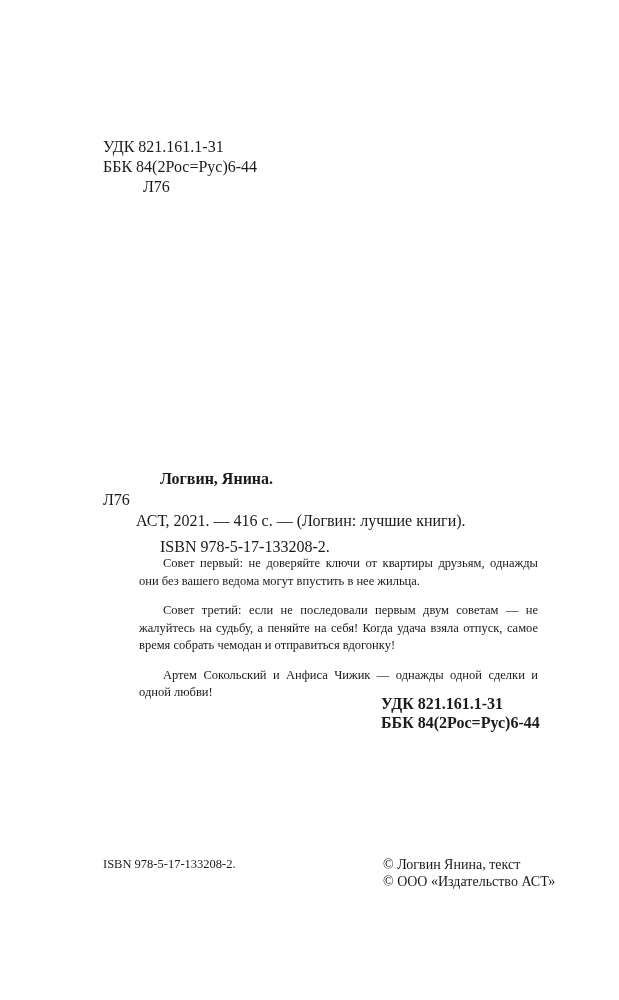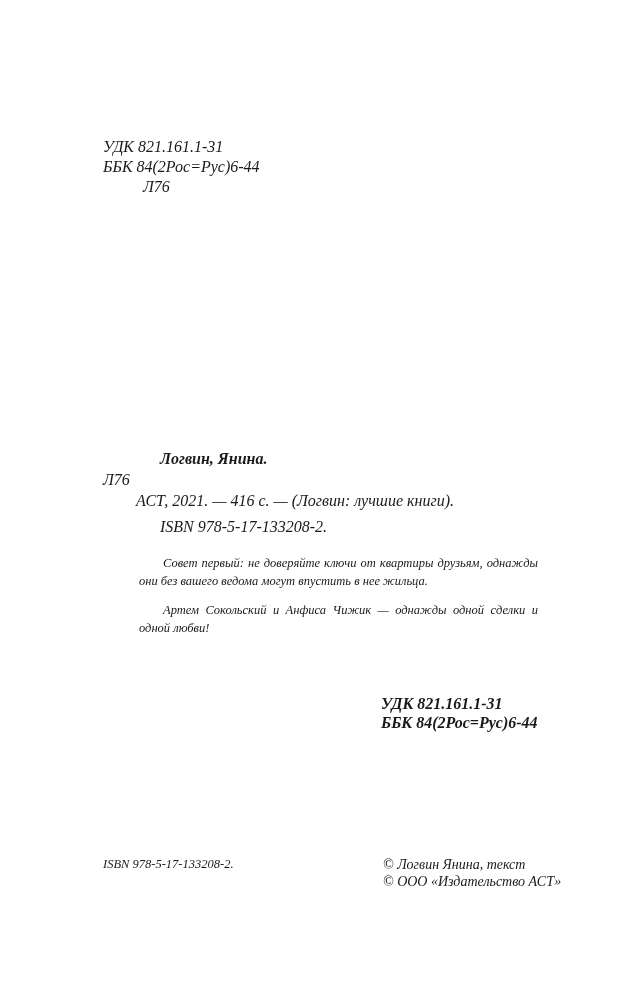--- a/index.html
+++ b/index.html
@@ -8,33 +8,33 @@
       background: #ffffff;
     }
     body {
       width: 619px;
       height: 1000px;
       position: relative;
       overflow: hidden;
       font-family: "Liberation Serif", "DejaVu Serif", serif;
       color: #1a1a1a;
     }
-    .abs { position: absolute; font-style: italic; }
+    .abs { position: absolute; }
     .top-codes {
       left: 103px;
       top: 137px;
       font-size: 16px;
       line-height: 20px;
     }
     .top-codes .l76 {
       padding-left: 40px;
     }
     .entry {
       left: 103px;
-      top: 448px;
+      top: 468px;
       width: 447px;
       font-size: 16px;
       line-height: 21px;
     }
     .entry .author {
       font-weight: bold;
       padding-left: 57px;
     }
     .entry .row {
       display: flex;
@@ -100,20 +100,21 @@
   <div class="author">Логвин, Янина.</div>
   <div class="row">
     <span class="mark">Л76</span>
   </div>
   <div class="cont">АСТ, 2021. — 416 с. — (Логвин: лучшие книги).</div>
   <div class="isbn">ISBN 978-5-17-133208-2.</div>
 </div>
 
 <div class="abs annotation">
   <p>Совет первый: не доверяйте ключи от квартиры друзьям, однажды они без вашего ведома могут впустить в нее жильца.</p>
+  <p>Совет третий: если не последовали первым двум советам — не жалуйтесь на судьбу, а пеняйте на себя! Когда удача взяла отпуск, самое время собрать чемодан и отправиться вдогонку!</p>
   <p>Артем Сокольский и Анфиса Чижик — однажды одной сделки и одной любви!</p>
 </div>
 
 <div class="abs bottom-codes">
   <div>УДК 821.161.1-31</div>
   <div>ББК 84(2Рос=Рус)6-44</div>
 </div>
 
 <div class="abs footer-isbn">ISBN 978-5-17-133208-2.</div>
 

